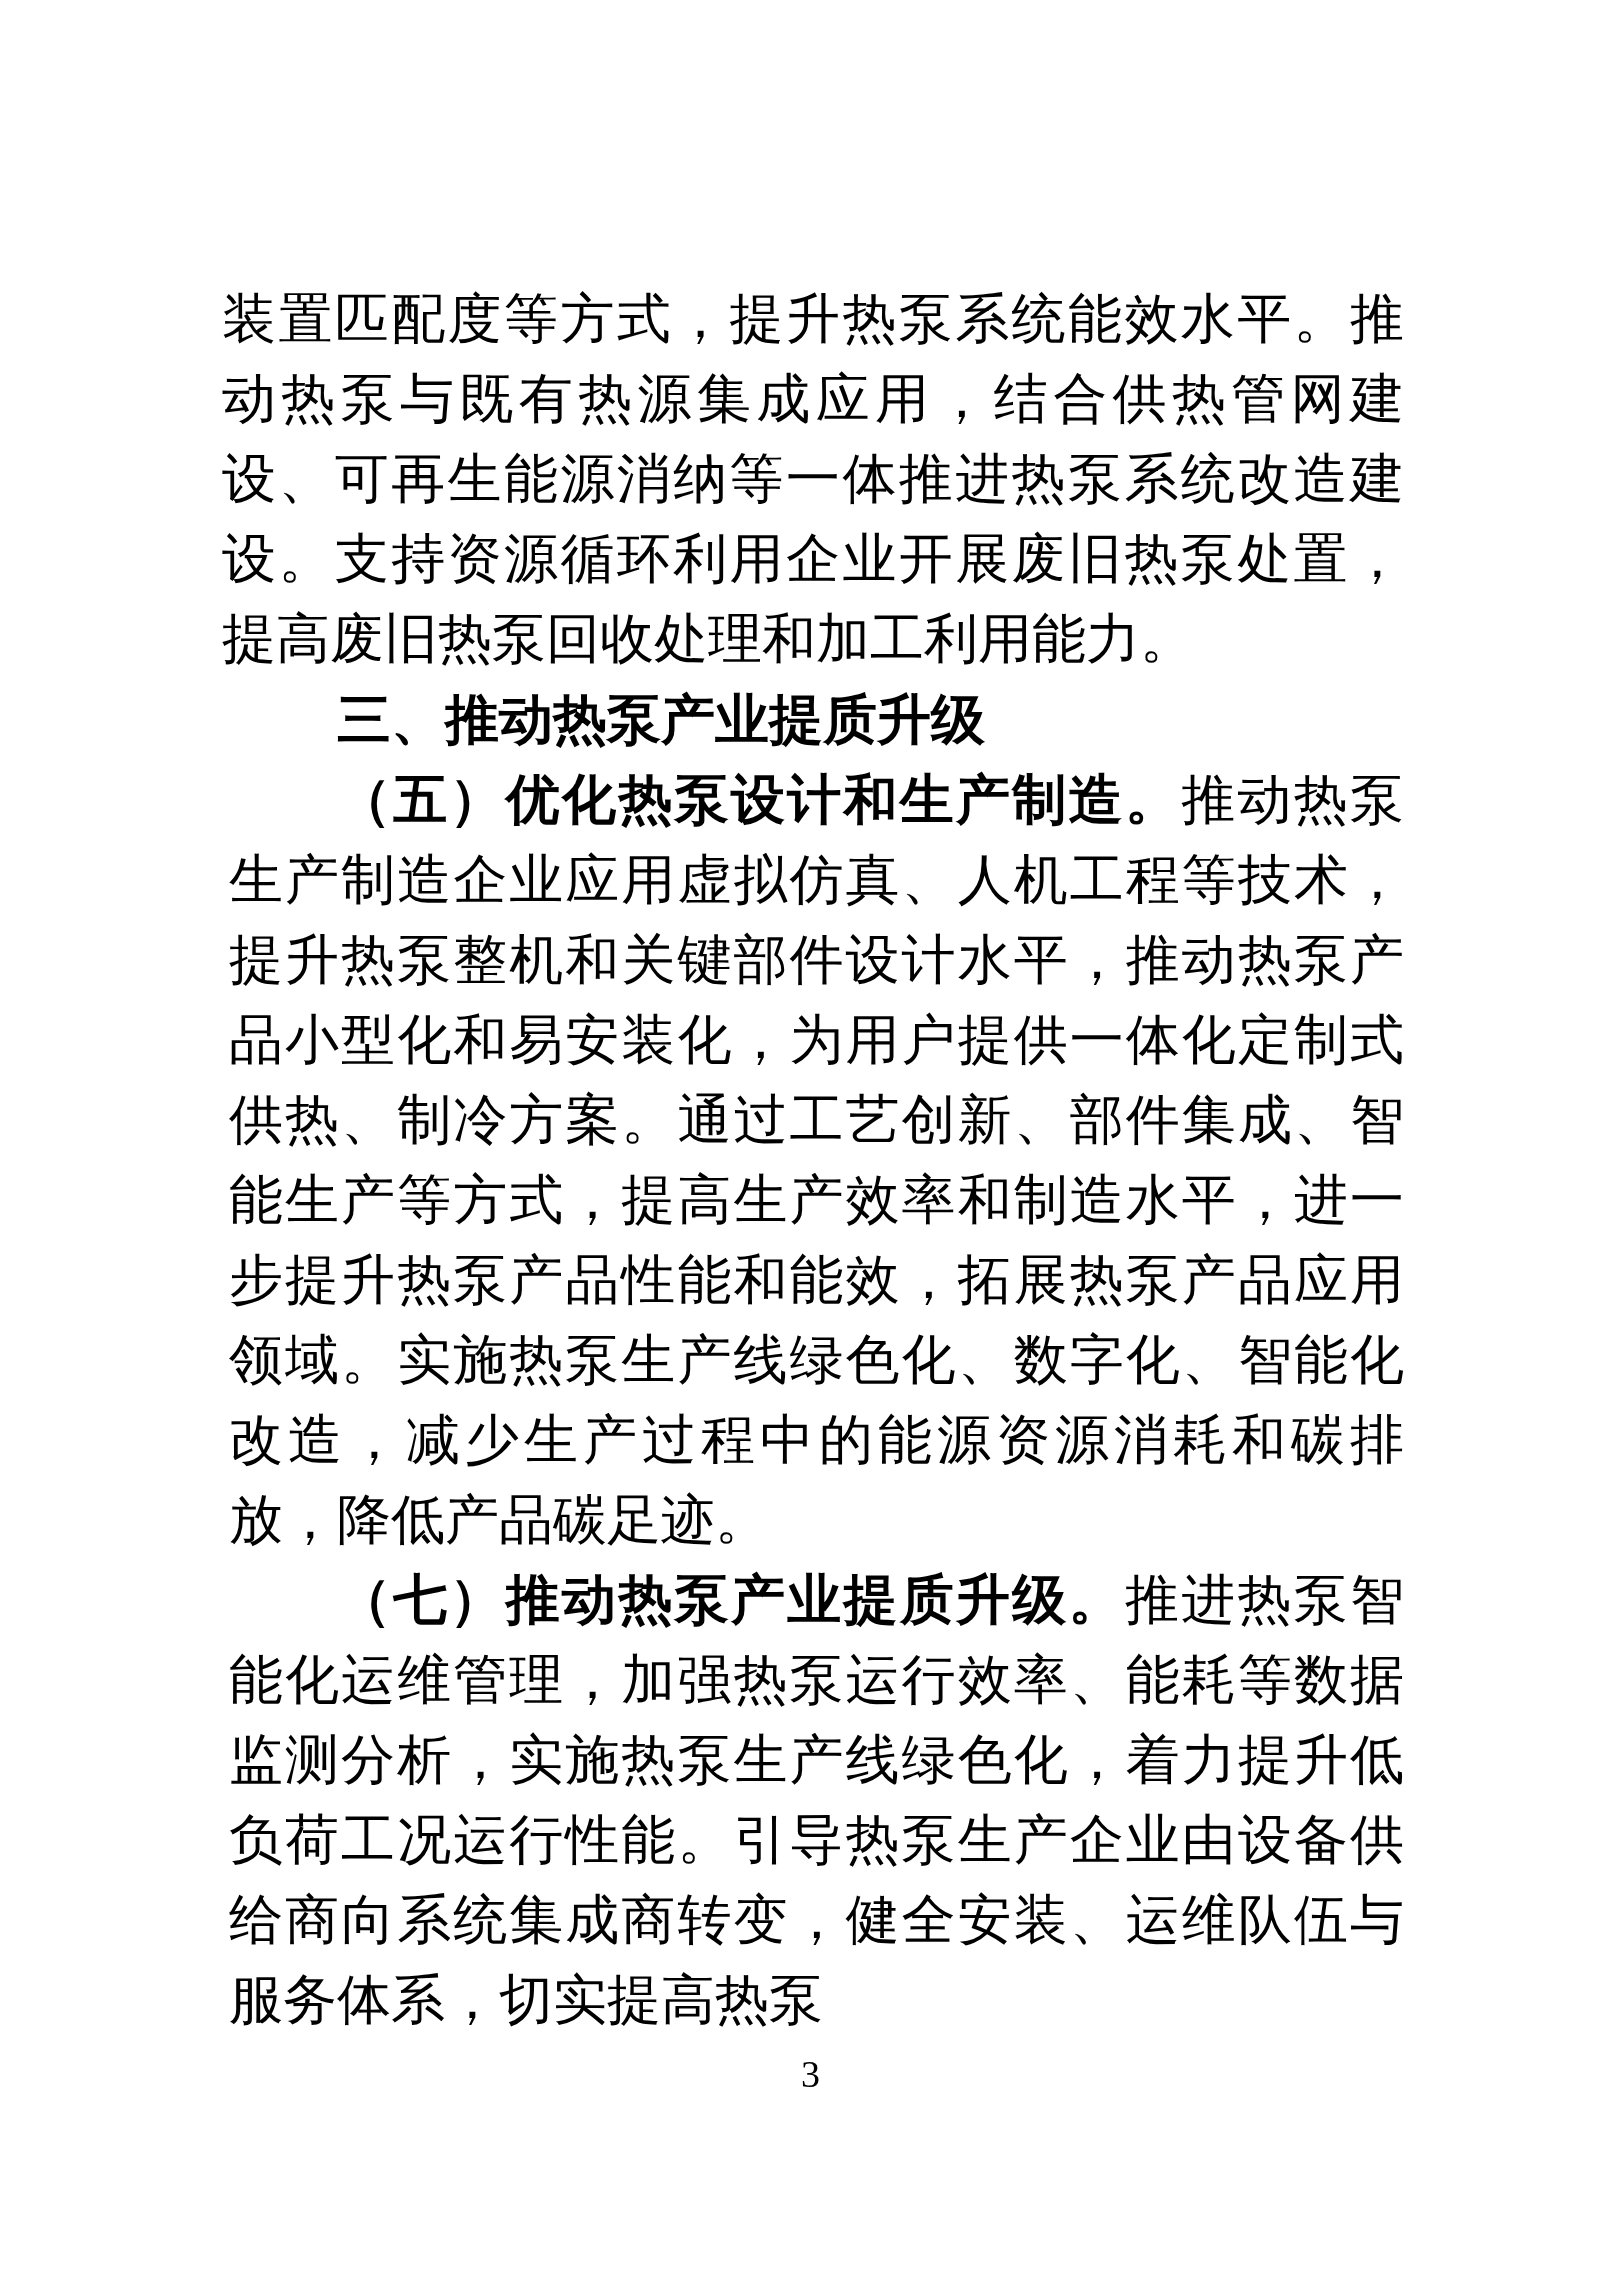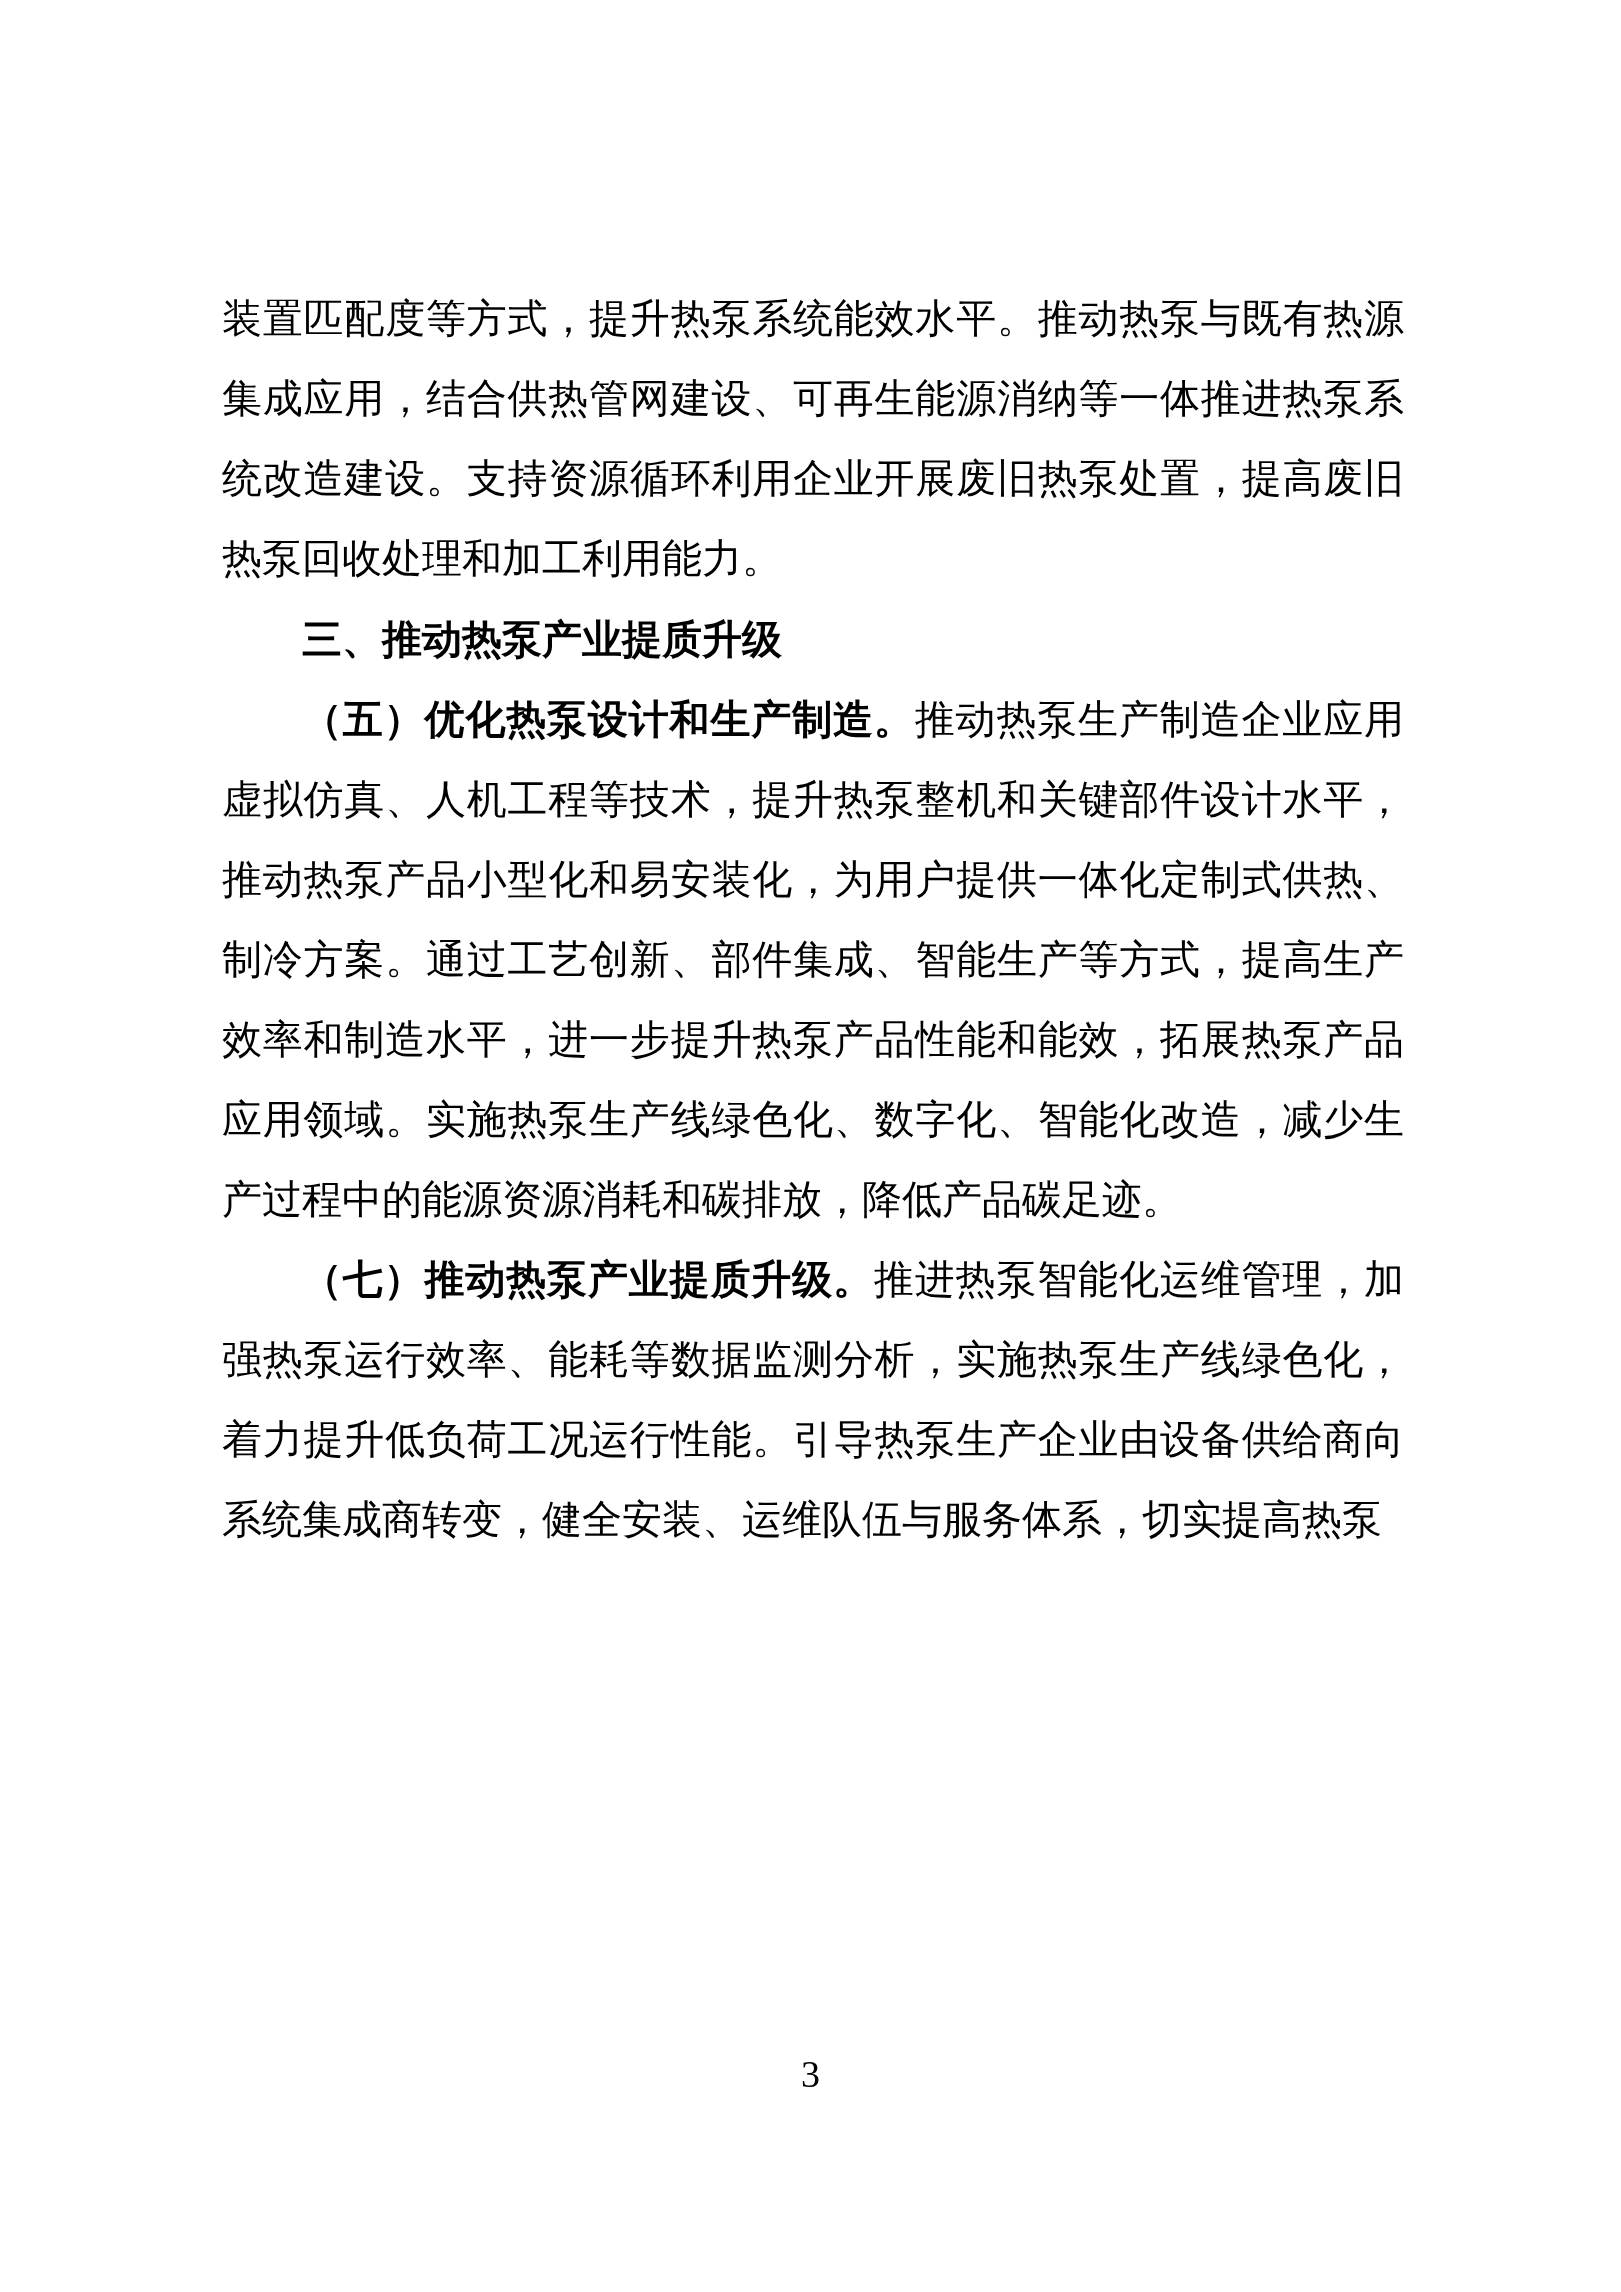--- a/index.html
+++ b/index.html
@@ -15,31 +15,32 @@
     background: #ffffff;
     color: #000000;
     font-family: "Liberation Serif", "DejaVu Serif", serif;
     overflow: hidden;
   }
   .text-block {
     position: absolute;
     left: 222px;
     top: 279px;
     width: 1182px;
-    font-size: 40px;
+    font-size: 54px;
     line-height: 80px;
     text-align: justify;
     letter-spacing: 0;
   }
   p.para {
     margin: 0;
     padding: 0;
   }
   p.indented {
     text-indent: 2em;
+    margin-left: 7px;
   }
   
   .run-fangsong {
     font-family: "Liberation Serif", "DejaVu Serif", serif;
     font-weight: normal;
   }
   
   .run-hei {
     font-family: "Liberation Sans", "DejaVu Sans", sans-serif;
     font-weight: bold;

